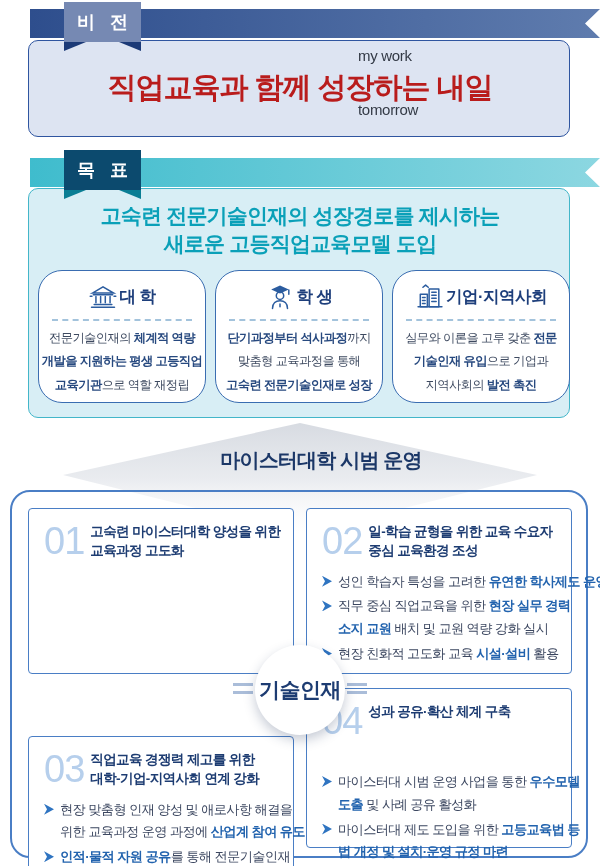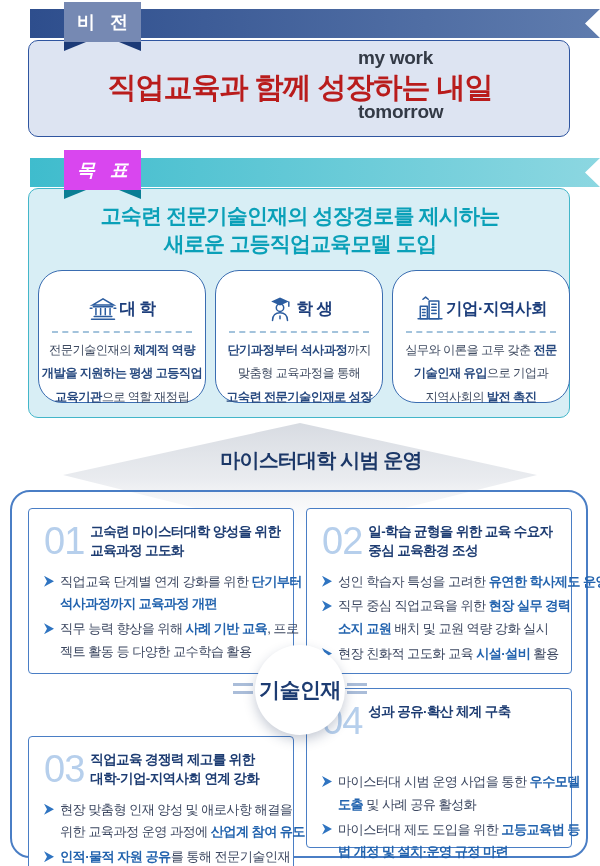--- a/index.html
+++ b/index.html
@@ -7,47 +7,47 @@
         font-family:"Liberation Sans",sans-serif;-webkit-font-smoothing:antialiased;}
 
   
   .banner{position:absolute;left:30px;right:0;height:29px;
           clip-path:polygon(0 0,100% 0,calc(100% - 15px) 50%,100% 100%,0 100%);}
   .banner.vision-bar{top:9px;background:linear-gradient(90deg,#2e4e8d,#5f7cae);}
   .banner.goal-bar{top:158px;background:linear-gradient(90deg,#3fbccd,#8cd7e1);}
   .ribbon{position:absolute;width:77px;height:40px;z-index:3;color:#fff;font-weight:bold;
           font-size:18px;letter-spacing:5px;text-align:center;line-height:40px;text-indent:5px;}
   .ribbon.vision-badge{left:64px;top:2px;background:#7689b3;}
-  .ribbon.goal-badge{left:64px;top:150px;background:#d946ef;font-style:italic;}
+  .ribbon.goal-badge{left:64px;top:150px;background:#0c4a6e;}
   .fold{position:absolute;width:0;height:0;z-index:2;}
   .fold.vl{left:64px;top:42px;border-top:9px solid #1c3a77;border-right:22px solid transparent;}
   .fold.vr{left:119px;top:42px;border-top:9px solid #1c3a77;border-left:22px solid transparent;}
   .fold.gl{left:64px;top:190px;border-top:9px solid #0a7e94;border-right:22px solid transparent;}
   .fold.gr{left:119px;top:190px;border-top:9px solid #0a7e94;border-left:22px solid transparent;}
 
   
   .vision-box{position:absolute;left:28px;top:40px;width:542px;height:97px;background:#dde4f2;
               border:1.5px solid #2f55a0;border-radius:10px;box-sizing:border-box;}
   .vision-title{position:absolute;left:0;top:68px;width:100%;text-align:center;
                 font-size:29px;font-weight:bold;color:#b91c1c;letter-spacing:-1px;}
-  .annot{position:absolute;font-size:19px;font-weight:bold;color:#333a46;letter-spacing:-0.3px;}
+  .annot{position:absolute;font-size:15px;font-weight:normal;color:#333a46;letter-spacing:-0.3px;}
   .annot.top{left:358px;top:47px;}
   .annot.bottom{left:358px;top:101px;}
 
   
   .goal-box{position:absolute;left:28px;top:188px;width:542px;height:230px;background:#d8eef5;
             border:1.5px solid #43b6c9;border-radius:10px;box-sizing:border-box;}
   .goal-title{position:absolute;left:0;width:100%;text-align:center;font-size:21px;
               font-weight:bold;color:#0aa0b8;letter-spacing:-0.8px;}
   .goal-title.l1{top:202px;}
   .goal-title.l2{top:230px;}
   .goal-card{position:absolute;top:270px;width:168px;height:133px;background:#ffffff;
              border:1.4px solid #3a6db1;border-radius:24px;box-sizing:border-box;z-index:2;}
   .goal-card.c1{left:38px;} .goal-card.c2{left:215px;} .goal-card.c3{left:392px;width:178px;}
-  .gc-head{display:flex;justify-content:center;align-items:center;gap:1px;margin-top:23px;height:30px;}
+  .gc-head{display:flex;justify-content:center;align-items:center;gap:1px;margin-top:11px;height:30px;}
   .gc-label{font-size:16.5px;font-weight:bold;color:#1d3e7b;letter-spacing:-0.5px;white-space:nowrap;}
   .gc-div{margin:7px 13px 6px;border-top:2px dashed #a3c3dc;}
   .gc-body{text-align:center;font-size:12.3px;line-height:1.9;color:#3e4a60;letter-spacing:-0.6px;}
   .gc-body .em{font-weight:bold;color:#27497f;}
 
   
   .arrow-svg{position:absolute;left:0;top:418px;z-index:0;}
   .arrow-label{position:absolute;left:0;top:447px;width:100%;text-align:center;
                font-size:20px;font-weight:bold;color:#1b3767;letter-spacing:-0.8px;z-index:1;padding-left:21px;}
 
@@ -174,24 +174,20 @@
   <div class="strategy-box"></div>
 
   <div class="s-card n1">
     <div class="sc-head">
       <span class="sc-num">01</span>
       <span class="sc-title">
         <div>고숙련 마이스터대학 양성을 위한</div>
         <div>교육과정 고도화</div>
       </span>
     </div>
-    <ul class="sc-bullets">
-      <li><span class="dart"></span><span>직업교육 단계별 연계 강화를 위한 <b class="em">단기부터<br>석사과정까지 교육과정 개편</b></span></li>
-      <li><span class="dart"></span><span>직무 능력 향상을 위해 <b class="em">사례 기반 교육</b>, 프로<br>젝트 활동 등 다양한 교수학습 활용</span></li>
-    </ul>
   </div>
 
   <div class="s-card n2">
     <div class="sc-head">
       <span class="sc-num">02</span>
       <span class="sc-title">
         <div>일-학습 균형을 위한 교육 수요자</div>
         <div>중심 교육환경 조성</div>
       </span>
     </div>

